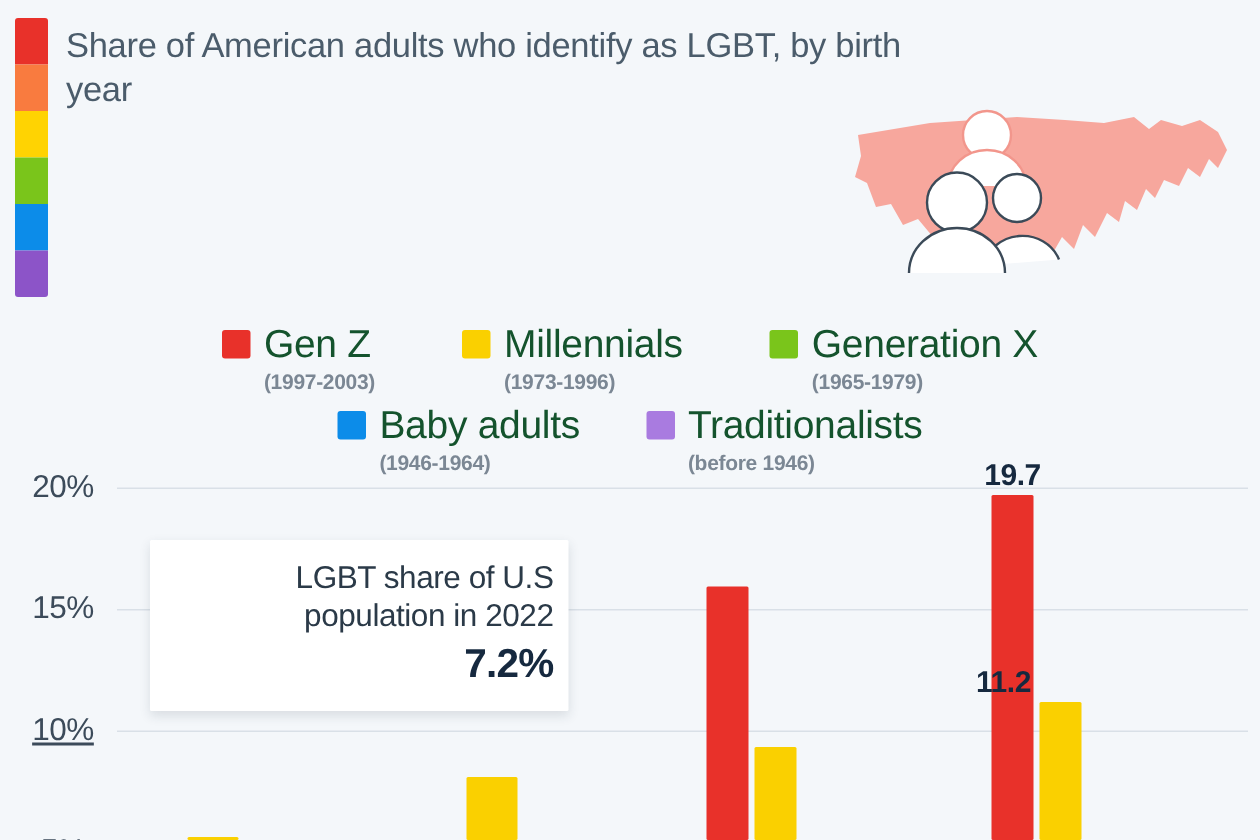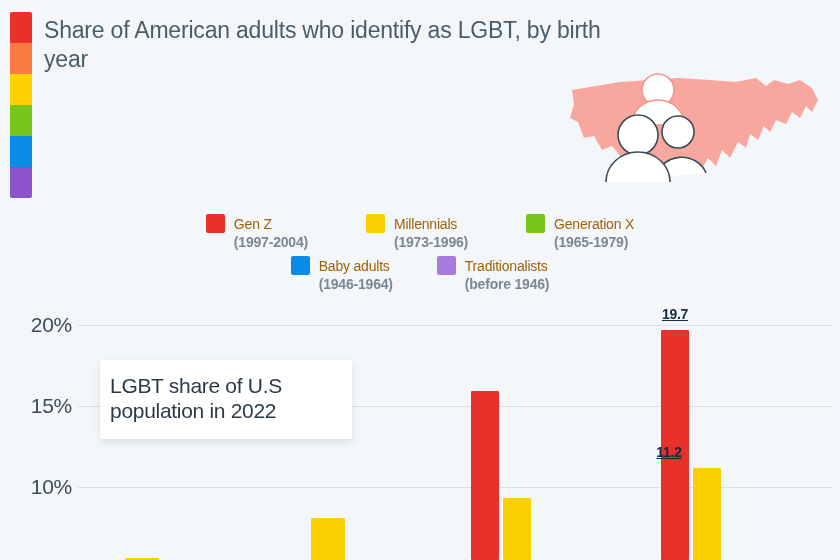--- a/index.html
+++ b/index.html
@@ -32,45 +32,45 @@
   #hero-art{position:absolute;right:10px;top:62px;width:270px;height:140px;}
 
   
   #legend{position:absolute;left:0;top:214px;width:840px;}
   .legend-row{display:flex;justify-content:center;align-items:flex-start;}
   .legend-row.row1{gap:58px;}
   .legend-row.row2{gap:44px;margin-top:6px;}
   .legend-item{display:flex;flex-direction:column;align-items:flex-start;}
   .legend-top{display:flex;align-items:center;gap:9px;}
   .legend-swatch{width:19px;height:19px;border-radius:2px;flex:none;}
-  .legend-label{font-size:14px;color:#a16207;letter-spacing:-0.2px;white-space:nowrap;}
+  .legend-label{font-size:26px;color:#14532d;letter-spacing:-0.2px;white-space:nowrap;}
   .legend-years{
     font-size:14px;color:#7b8794;margin-top:1px;margin-left:28px;
     font-weight:bold;letter-spacing:-0.2px;white-space:nowrap;
   }
 
   
   #plot{position:absolute;left:0;top:300px;width:840px;height:260px;}
   .gridline{position:absolute;left:78px;right:8px;height:1px;background:#d9e0e7;}
   .ytick{
-    position:absolute;left:12px;width:60px;text-align:right;
+    position:absolute;left:12px;width:60px;text-align:center;
     font-size:21px;color:#3c4b5a;letter-spacing:-0.3px;
     transform:translateY(-50%);
   }
   .bar{position:absolute;bottom:0;border-radius:1px;}
   .bar-value{
-    position:absolute;font-size:14px;font-weight:bold;color:#16293f;
-    letter-spacing:-0.3px;white-space:nowrap;transform:translateX(-50%);text-decoration:underline;
+    position:absolute;font-size:20px;font-weight:bold;color:#16293f;
+    letter-spacing:-0.3px;white-space:nowrap;transform:translateX(-50%);
   }
 
   
   #callout{
-    position:absolute;left:100px;top:360px;width:252px;
+    position:absolute;left:100px;top:360px;width:279px;
     background:#ffffff;box-shadow:0 3px 7px rgba(40,55,70,.13);
-    padding:14px 10px 16px 10px;box-sizing:border-box;text-align:left;
+    padding:14px 10px 16px 10px;box-sizing:border-box;text-align:right;
     border-radius:1px;
   }
   #callout-text{font-size:21px;line-height:1.17;color:#2b3a48;letter-spacing:-0.3px;}
   #callout-value{font-size:27px;font-weight:bold;color:#16293f;margin-top:4px;letter-spacing:-0.5px;}
 </style>
 </head>
 <body>
 
 <div id="rainbow-bar">
     <div class="seg" style="background: rgb(232, 49, 42);"></div>
@@ -105,21 +105,21 @@
   </svg>
 </div>
 
 <div id="legend">
   <div class="legend-row row1">
       <div class="legend-item">
         <div class="legend-top">
           <span class="legend-swatch" style="background: rgb(232, 49, 42);"></span>
           <span class="legend-label">Gen Z</span>
         </div>
-        <div class="legend-years">(1997-2004)</div>
+        <div class="legend-years">(1997-2003)</div>
       </div>
       <div class="legend-item">
         <div class="legend-top">
           <span class="legend-swatch" style="background: rgb(250, 208, 0);"></span>
           <span class="legend-label">Millennials</span>
         </div>
         <div class="legend-years">(1973-1996)</div>
       </div>
       <div class="legend-item">
         <div class="legend-top">
@@ -146,30 +146,31 @@
       </div>
     </div>
 </div>
 
 <div id="plot">
     <div class="gridline" style="top: 25px;"></div>
     <div class="ytick" style="top: 25px;">20%</div>
     <div class="gridline" style="top: 106px;"></div>
     <div class="ytick" style="top: 106px;">15%</div>
     <div class="gridline" style="top: 187px;"></div>
-    <div class="ytick" style="top: 187px;">10%</div>
+    <div class="ytick" style="top: 187px; text-decoration: underline;">10%</div>
     <div class="ytick" style="top: 268px;">5%</div>
     <div class="bar" style="left: 125px; width: 34px; top: 258.28px; height: 1.72px; background: rgb(250, 208, 0);"></div>
     <div class="bar" style="left: 311px; width: 34px; top: 217.78px; height: 42.22px; background: rgb(250, 208, 0);"></div>
     <div class="bar" style="left: 471px; width: 28px; top: 91.42px; height: 168.58px; background: rgb(232, 49, 42);"></div>
     <div class="bar" style="left: 503px; width: 28px; top: 198.34px; height: 61.66px; background: rgb(250, 208, 0);"></div>
     <div class="bar" style="left: 661px; width: 28px; top: 29.86px; height: 230.14px; background: rgb(232, 49, 42);"></div>
     <div class="bar-value" style="left: 675px; top: 5.86px;">19.7</div>
     <div class="bar" style="left: 693px; width: 28px; top: 167.56px; height: 92.44px; background: rgb(250, 208, 0);"></div>
     <div class="bar-value" style="left: 669px; top: 143.56px;">11.2</div>
   </div>
 
 <div id="callout">
   <div id="callout-text">
     <span>LGBT share of U.S</span><br>
     <span>population in 2022</span>
   </div>
+  <div id="callout-value">7.2%</div>
 </div>
 
 </body></html>

